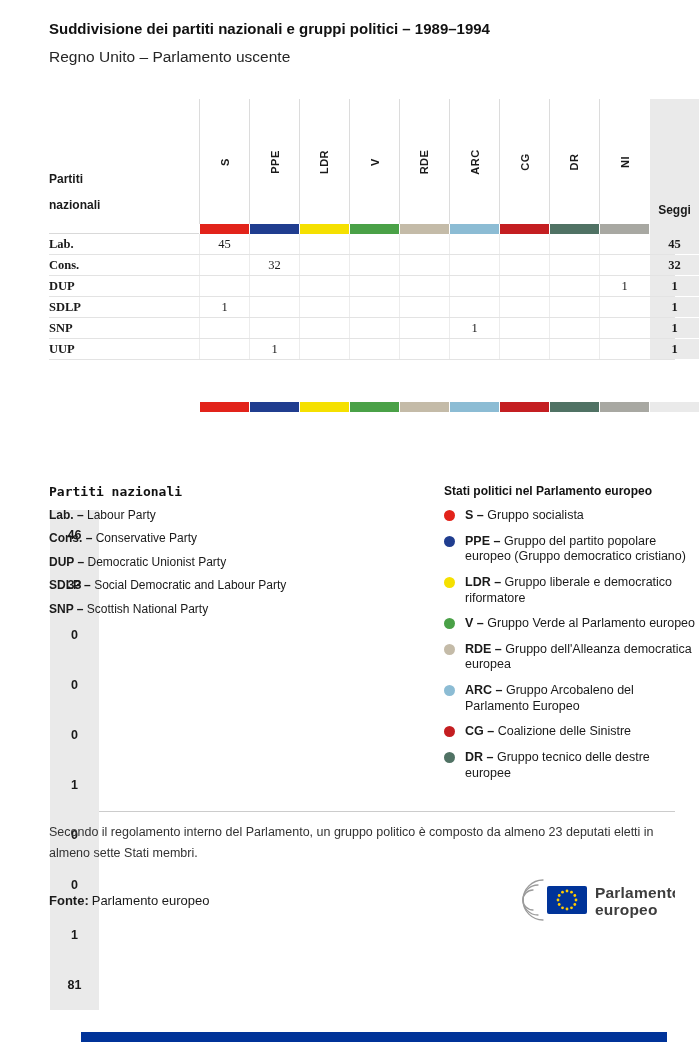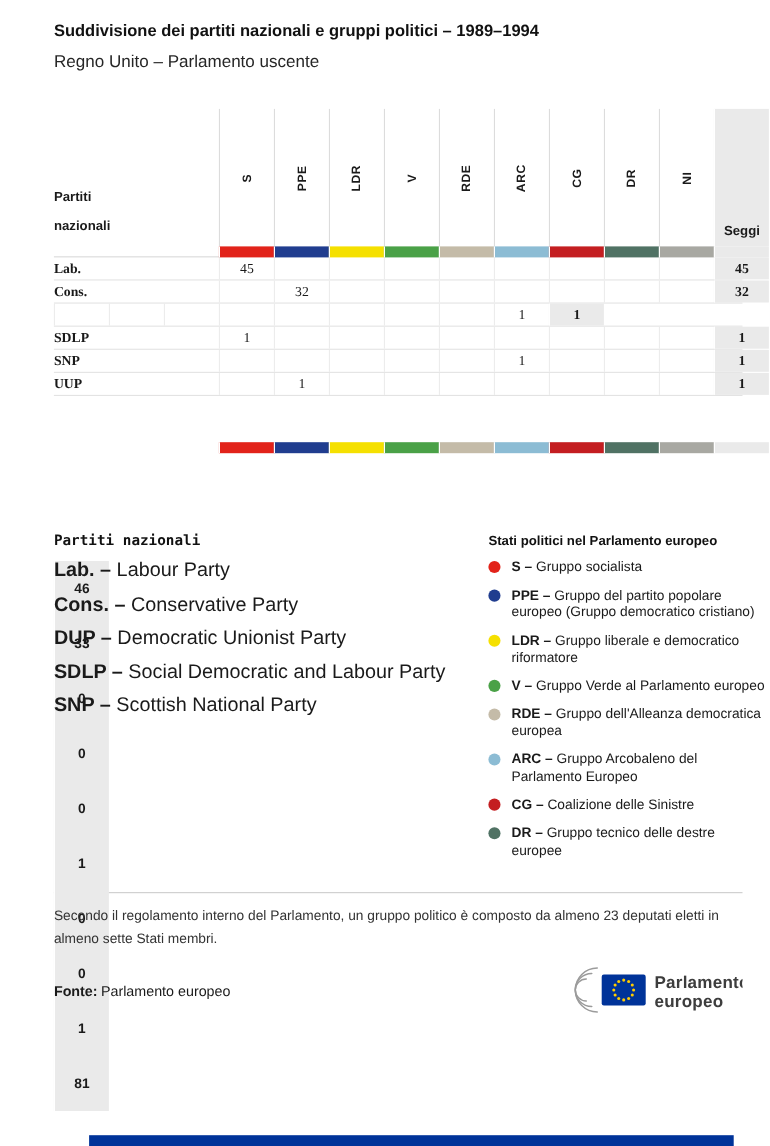--- a/index.html
+++ b/index.html
@@ -36,21 +36,21 @@
   .val-cell { display: flex; align-items: center; justify-content: center; font-size: 12.5px; border-left: 1px solid #ececec; }
   .seats-cell { font-weight: bold; background: #eaeaea; border-left: 1px solid #fff; }
 
   .totals-row { height: 42px; flex-direction: column; }
   .total-cell { background: #eaeaea; font-weight: bold; border-left: 1px solid #fff; }
 
   
   .legend { display: flex; margin-top: 72px; }
   .legend-left { width: 395px; flex: 0 0 395px; }
   .legend-left h3 { font-family: "DejaVu Sans Mono", monospace; font-size: 13px; font-weight: bold; color: #111; }
-  .lp-item { margin-top: 9px; font-size: 18px; line-height: 1.2; }
+  .lp-item { margin-top: 9px; font-size: 12px; line-height: 1.2; }
   .abbr { font-weight: bold; }
   .legend-right { width: 255px; flex: 0 0 255px; }
   .legend-right h3 { font-size: 12px; font-weight: bold; color: #111; }
   .lg-item { display: flex; margin-top: 10px; font-size: 12.5px; line-height: 1.25; }
   .dot { width: 11px; height: 11px; border-radius: 50%; flex: 0 0 11px; margin: 2px 10px 0 0; }
   .lg-text { flex: 1; }
 
   
   .divider { border: none; border-top: 1px solid #cccccc; margin-top: 30px; }
   .footnote { margin-top: 10px; font-size: 12.5px; color: #333; line-height: 1.65; }
@@ -141,20 +141,21 @@
           <div class="cell val-cell"></div>
           <div class="cell val-cell"></div>
           <div class="cell val-cell"></div>
           <div class="cell val-cell"></div>
           <div class="cell val-cell"></div>
           <div class="cell val-cell"></div>
           <div class="cell val-cell"></div>
           <div class="cell val-cell seats-cell">32</div>
         </div>
         <div class="trow body-row">
+          <div class="stub party-cell">DUP</div>
           <div class="cell val-cell"></div>
           <div class="cell val-cell"></div>
           <div class="cell val-cell"></div>
           <div class="cell val-cell"></div>
           <div class="cell val-cell"></div>
           <div class="cell val-cell"></div>
           <div class="cell val-cell"></div>
           <div class="cell val-cell"></div>
           <div class="cell val-cell">1</div>
           <div class="cell val-cell seats-cell">1</div>

